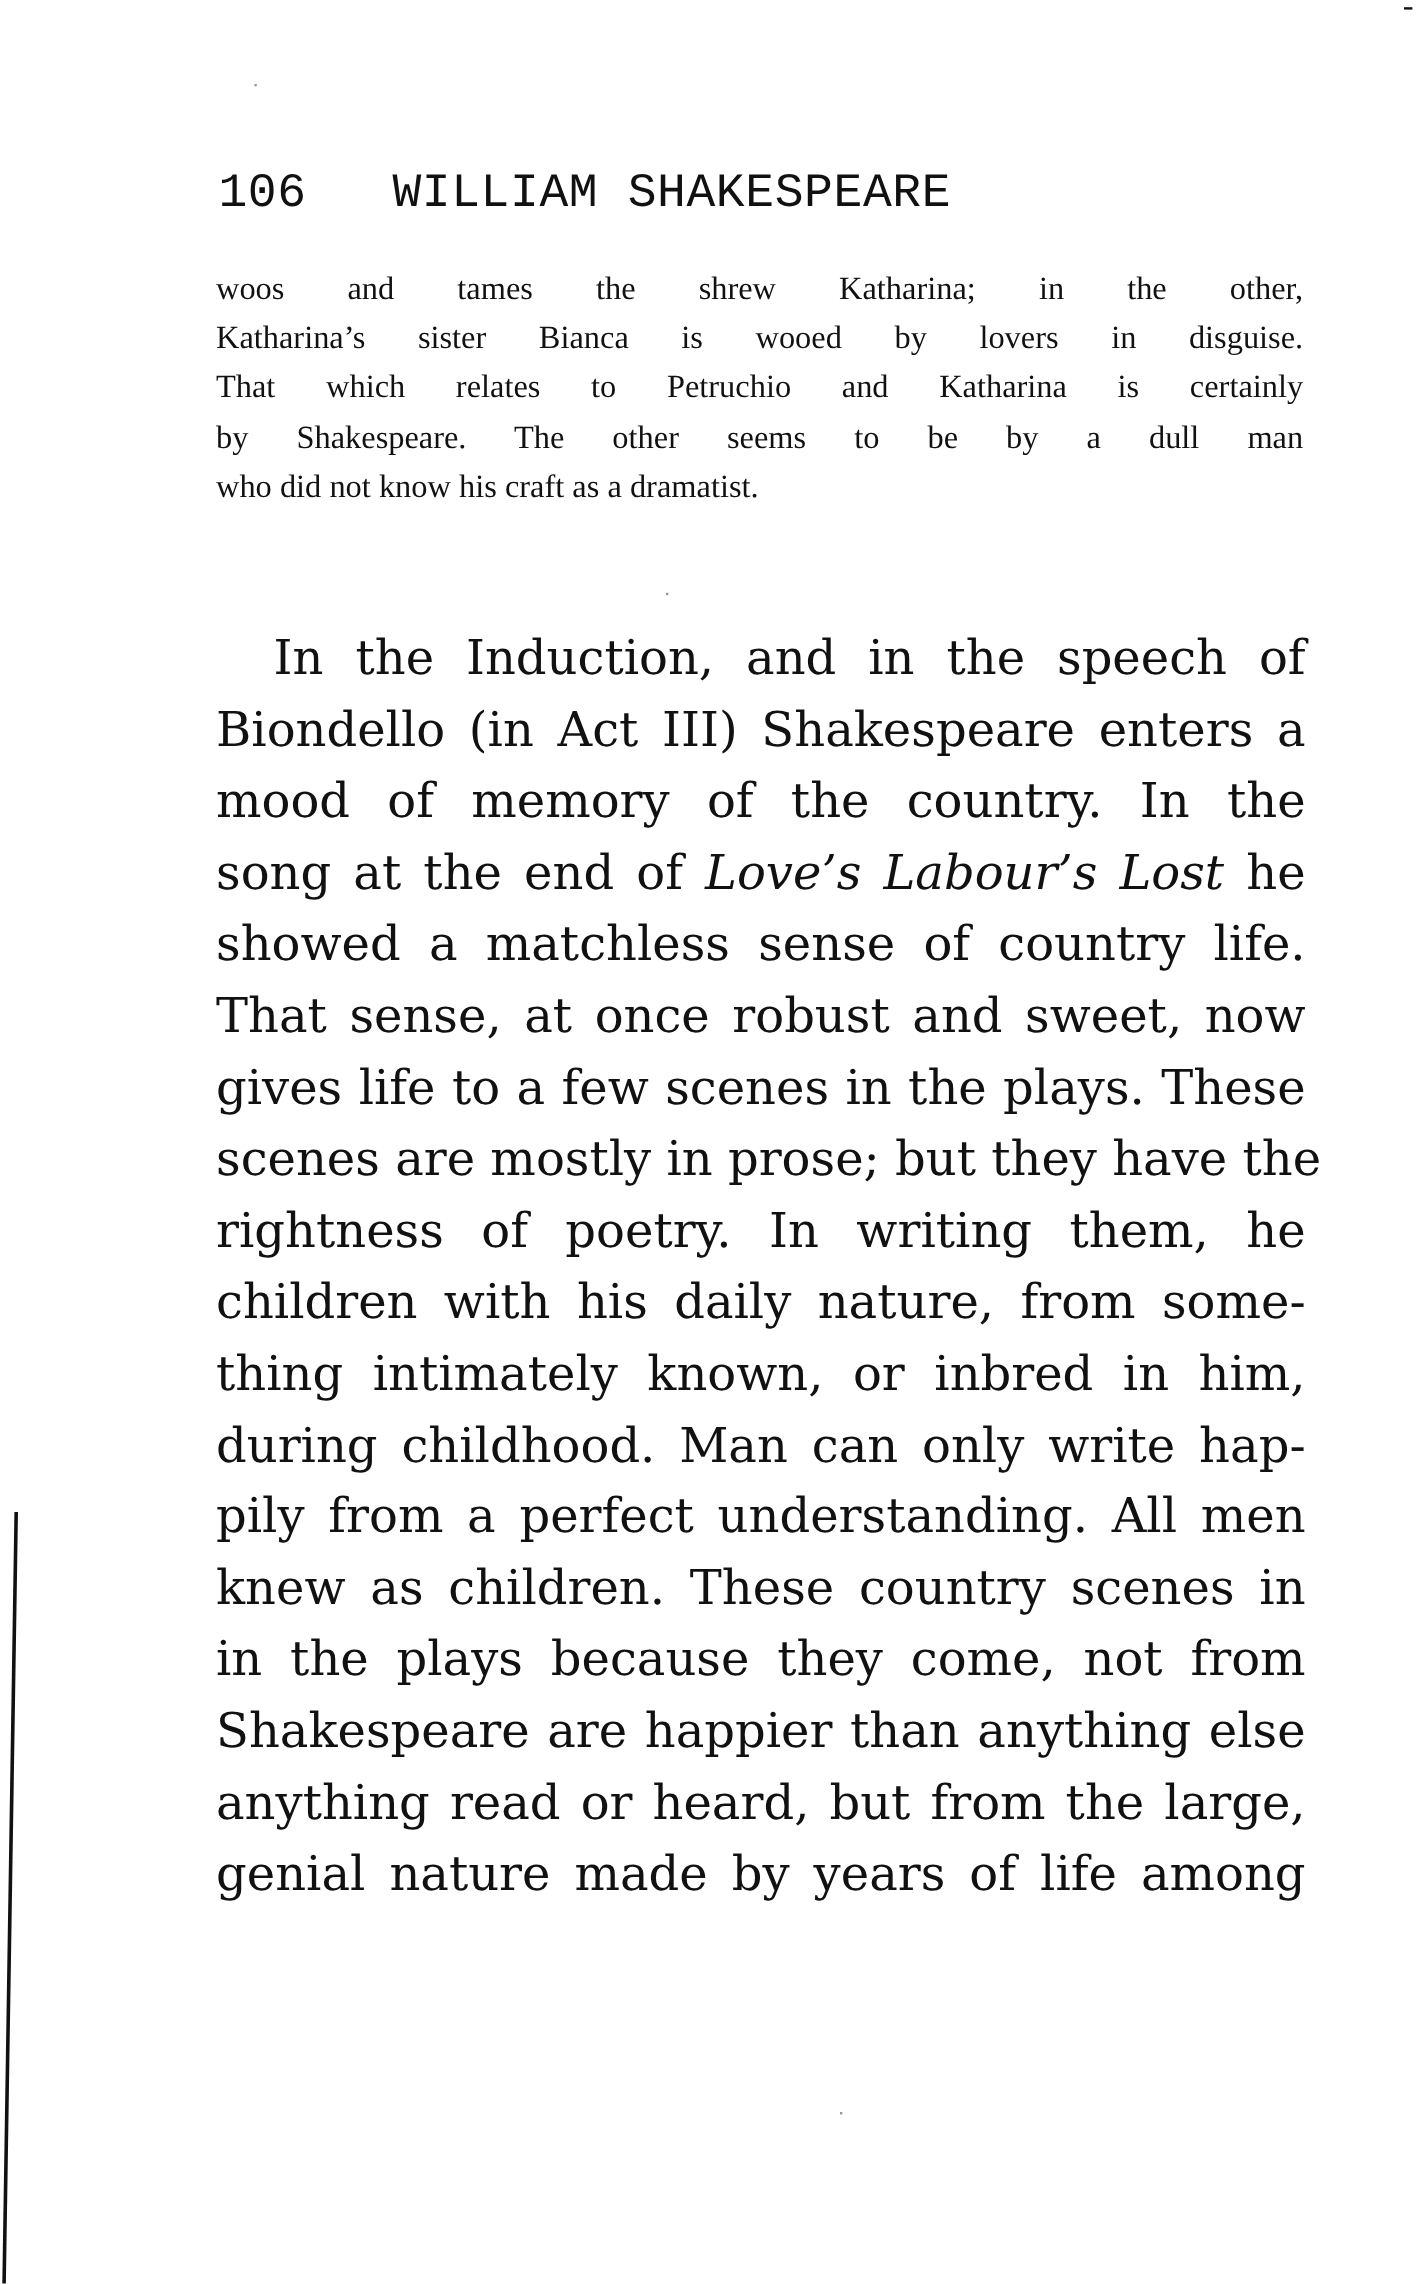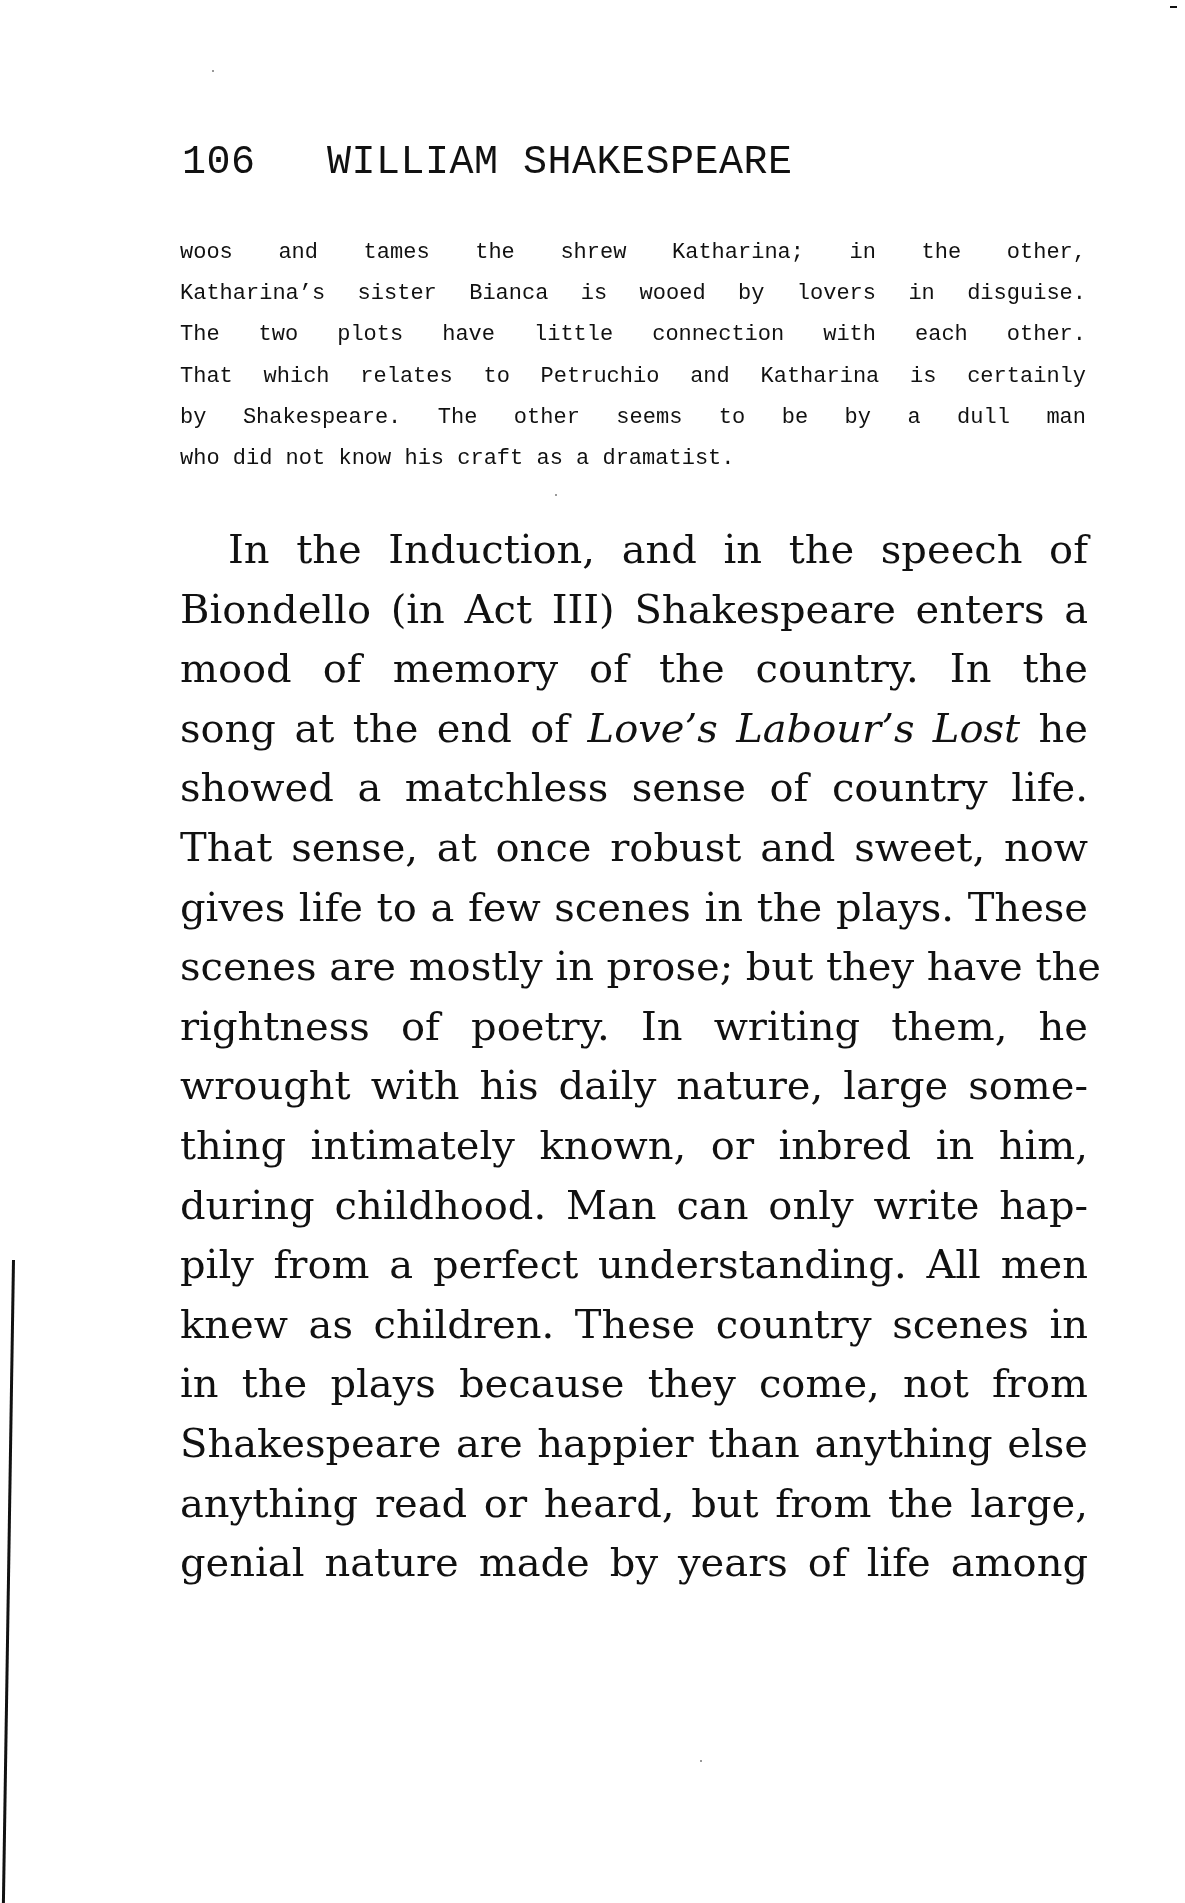--- a/index.html
+++ b/index.html
@@ -31,24 +31,24 @@
       letter-spacing: 0.5px;
       white-space: nowrap;
     }
     .running-head .page-number {
       display: inline-block;
       width: 145px;
     }
     .small-para {
       position: absolute;
       left: 180px;
-      top: 232px;
+      top: 220px;
       width: 906px;
-      font-family: Liberation Mono, monospace;
-      font-size: 22px;
+      font-family: Liberation Serif, serif;
+      font-size: 27px;
       line-height: 41.2px;
       text-align: justify;
     }
     .small-para .line, .main-para .line {
       display: block;
       text-align: justify;
       text-align-last: justify;
       white-space: nowrap;
     }
     .small-para .line.last, .main-para .line.last {
@@ -104,37 +104,36 @@
   <div class="speck" style="left:555px;top:494px;"></div>
   <div class="speck" style="left:700px;top:1760px;"></div>
 
   <div class="running-head">
     <span class="page-number">106</span><span class="running-title">WILLIAM SHAKESPEARE</span>
   </div>
 
   <div class="small-para">
     <span class="line">woos and tames the shrew Katharina; in the other,</span>
     <span class="line">Katharina’s sister Bianca is wooed by lovers in disguise.</span>
-    <span class="line">The two plots have little connection with each other.</span>
     <span class="line">That which relates to Petruchio and Katharina is certainly</span>
     <span class="line">by Shakespeare. The other seems to be by a dull man</span>
     <span class="line last">who did not know his craft as a dramatist.</span>
   </div>
 
   <div class="main-para">
     <span class="line indent">In the Induction, and in the speech of</span>
     <span class="line">Biondello (in Act III) Shakespeare enters a</span>
     <span class="line">mood of memory of the country. In the</span>
     <span class="line"><span>song at the end of </span><em>Love’s Labour’s Lost</em><span> he</span></span>
     <span class="line">showed a matchless sense of country life.</span>
     <span class="line">That sense, at once robust and sweet, now</span>
     <span class="line">gives life to a few scenes in the plays. These</span>
     <span class="line">scenes are mostly in prose; but they have the</span>
     <span class="line">rightness of poetry. In writing them, he</span>
-    <span class="line">wrought with his daily nature, large some-</span>
+    <span class="line">children with his daily nature, from some-</span>
     <span class="line">thing intimately known, or inbred in him,</span>
     <span class="line">during childhood. Man can only write hap-</span>
     <span class="line">pily from a perfect understanding. All men</span>
     <span class="line">knew as children. These country scenes in</span>
     <span class="line">in the plays because they come, not from</span>
     <span class="line">Shakespeare are happier than anything else</span>
     <span class="line">anything read or heard, but from the large,</span>
     <span class="line">genial nature made by years of life among</span>
   </div>
 

